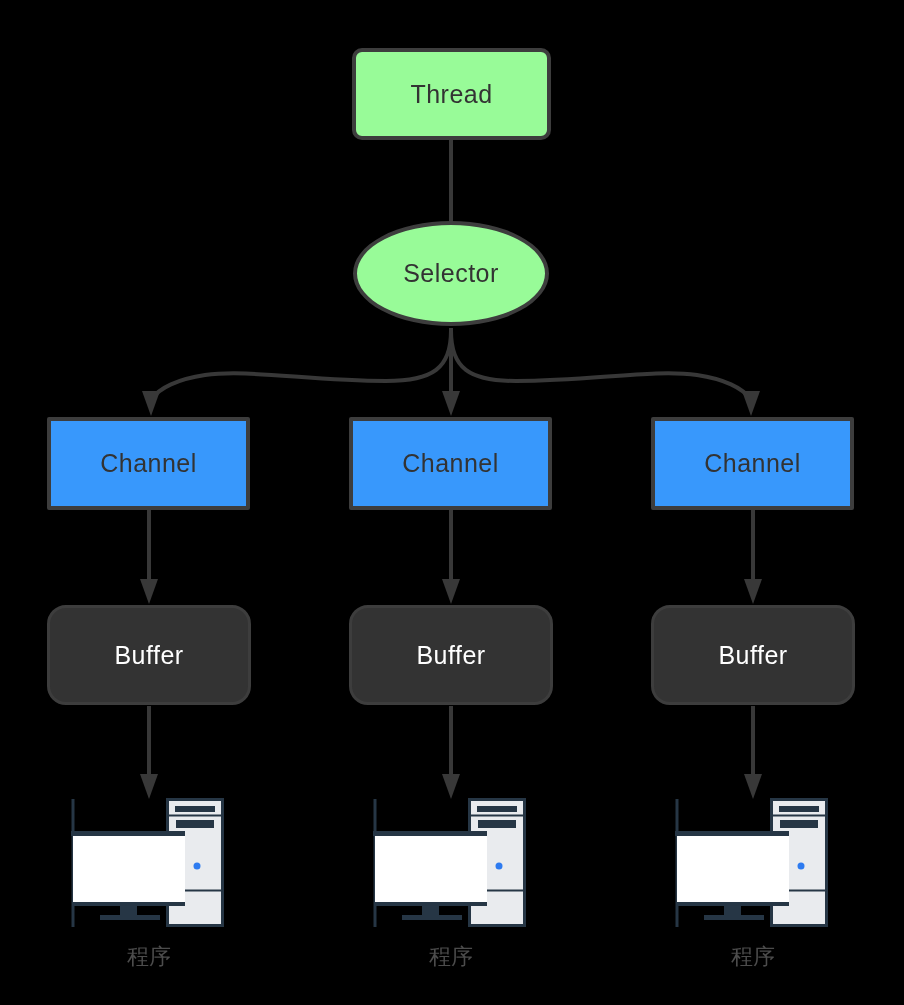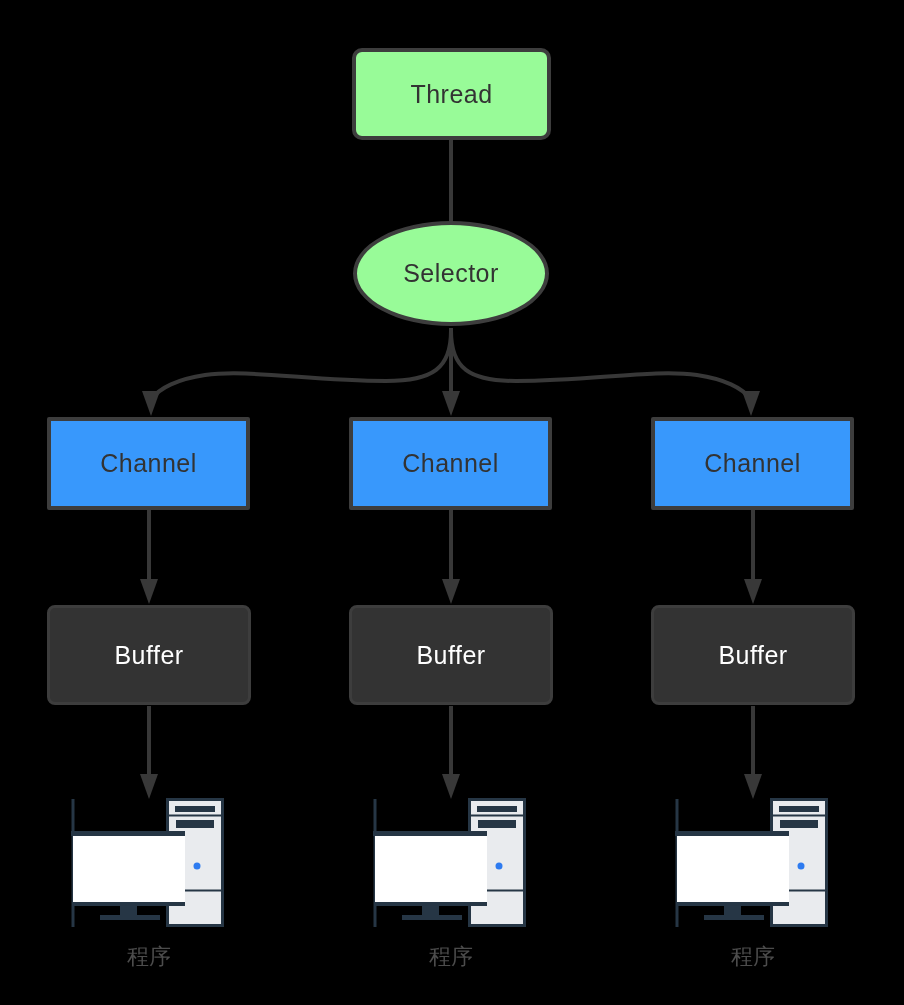--- a/index.html
+++ b/index.html
@@ -38,21 +38,21 @@
   }
   .node-channel{
     top:417px;width:203px;height:93px;
     background:var(--node-blue);border-radius:2px;
   }
   .node-channel.col-0{left:47px;}
   .node-channel.col-1{left:349px;}
   .node-channel.col-2{left:651px;}
   .node-buffer{
     top:605px;width:204px;height:100px;
-    background:var(--node-dark);border:3px solid #3d3d3d;border-radius:8px;
+    background:var(--node-dark);border:3px solid #3d3d3d;border-radius:19px;
     color:#ffffff;
   }
   .node-buffer.col-0{left:47px;}
   .node-buffer.col-1{left:349px;}
   .node-buffer.col-2{left:651px;}
   .pc{position:absolute;top:798px;width:156px;height:132px;}
   .pc.col-0{left:71px;}
   .pc.col-1{left:373px;}
   .pc.col-2{left:675px;}
   .pc .navy{fill:var(--icon-navy);}

